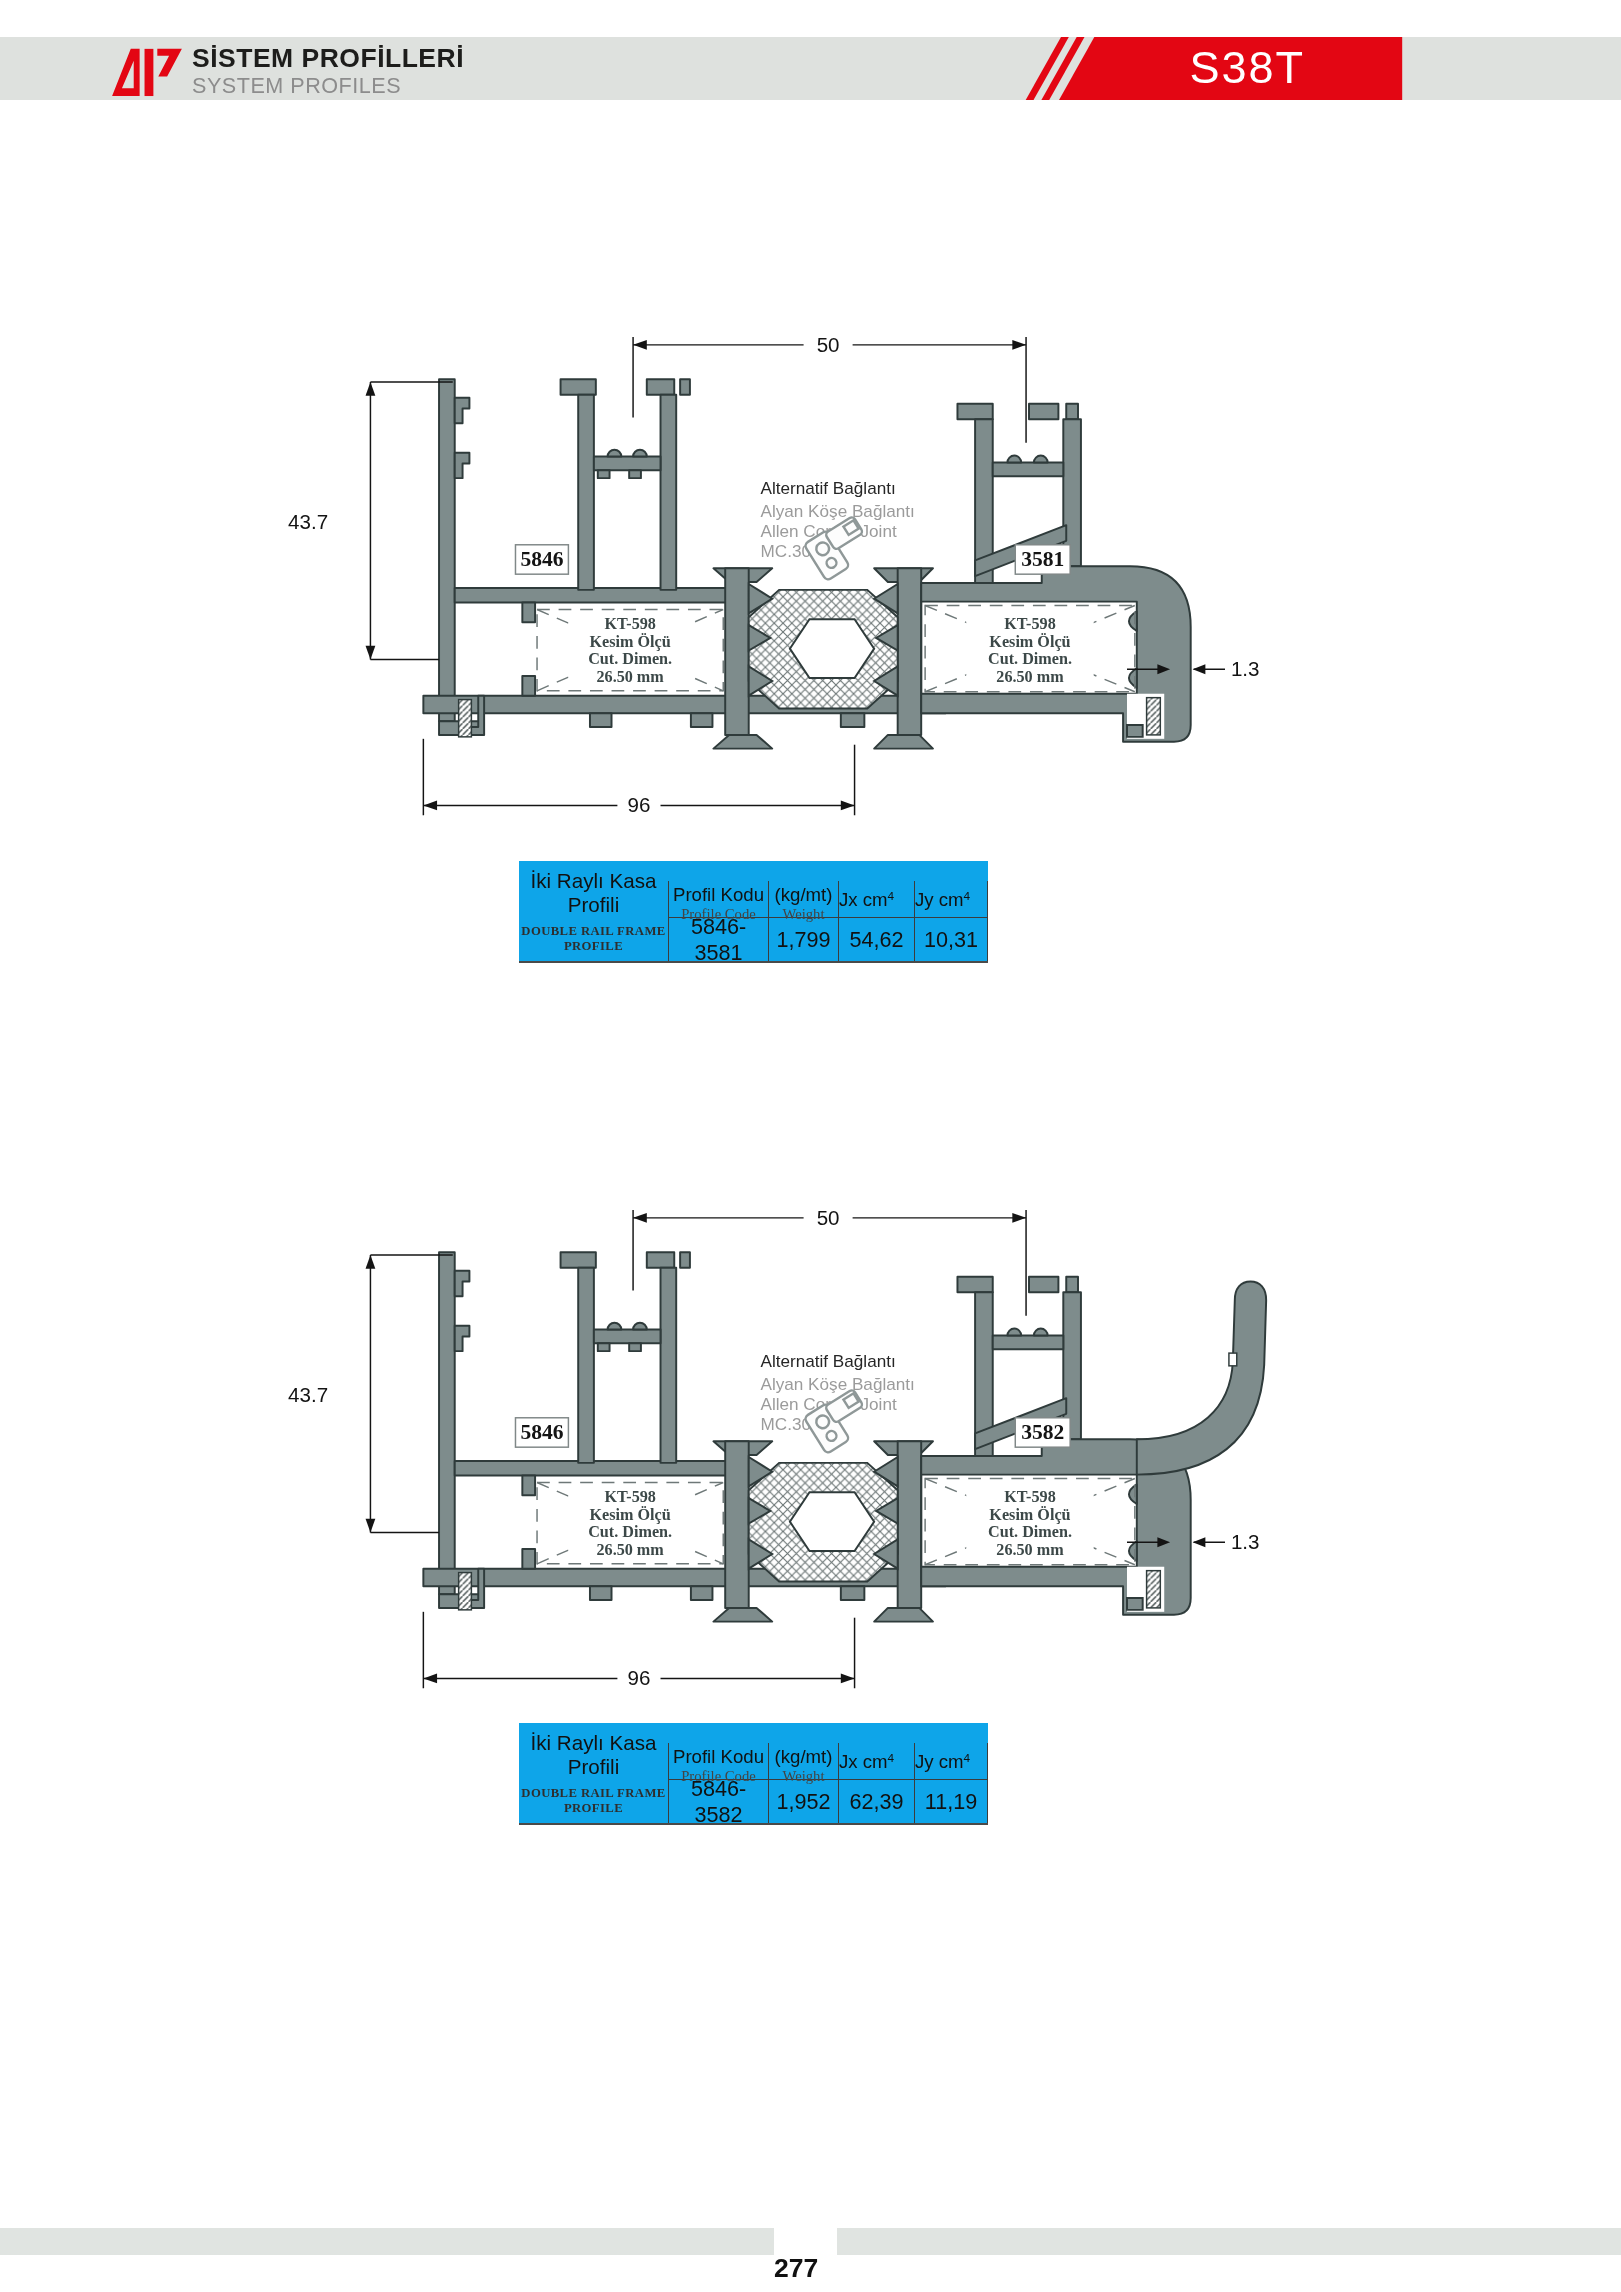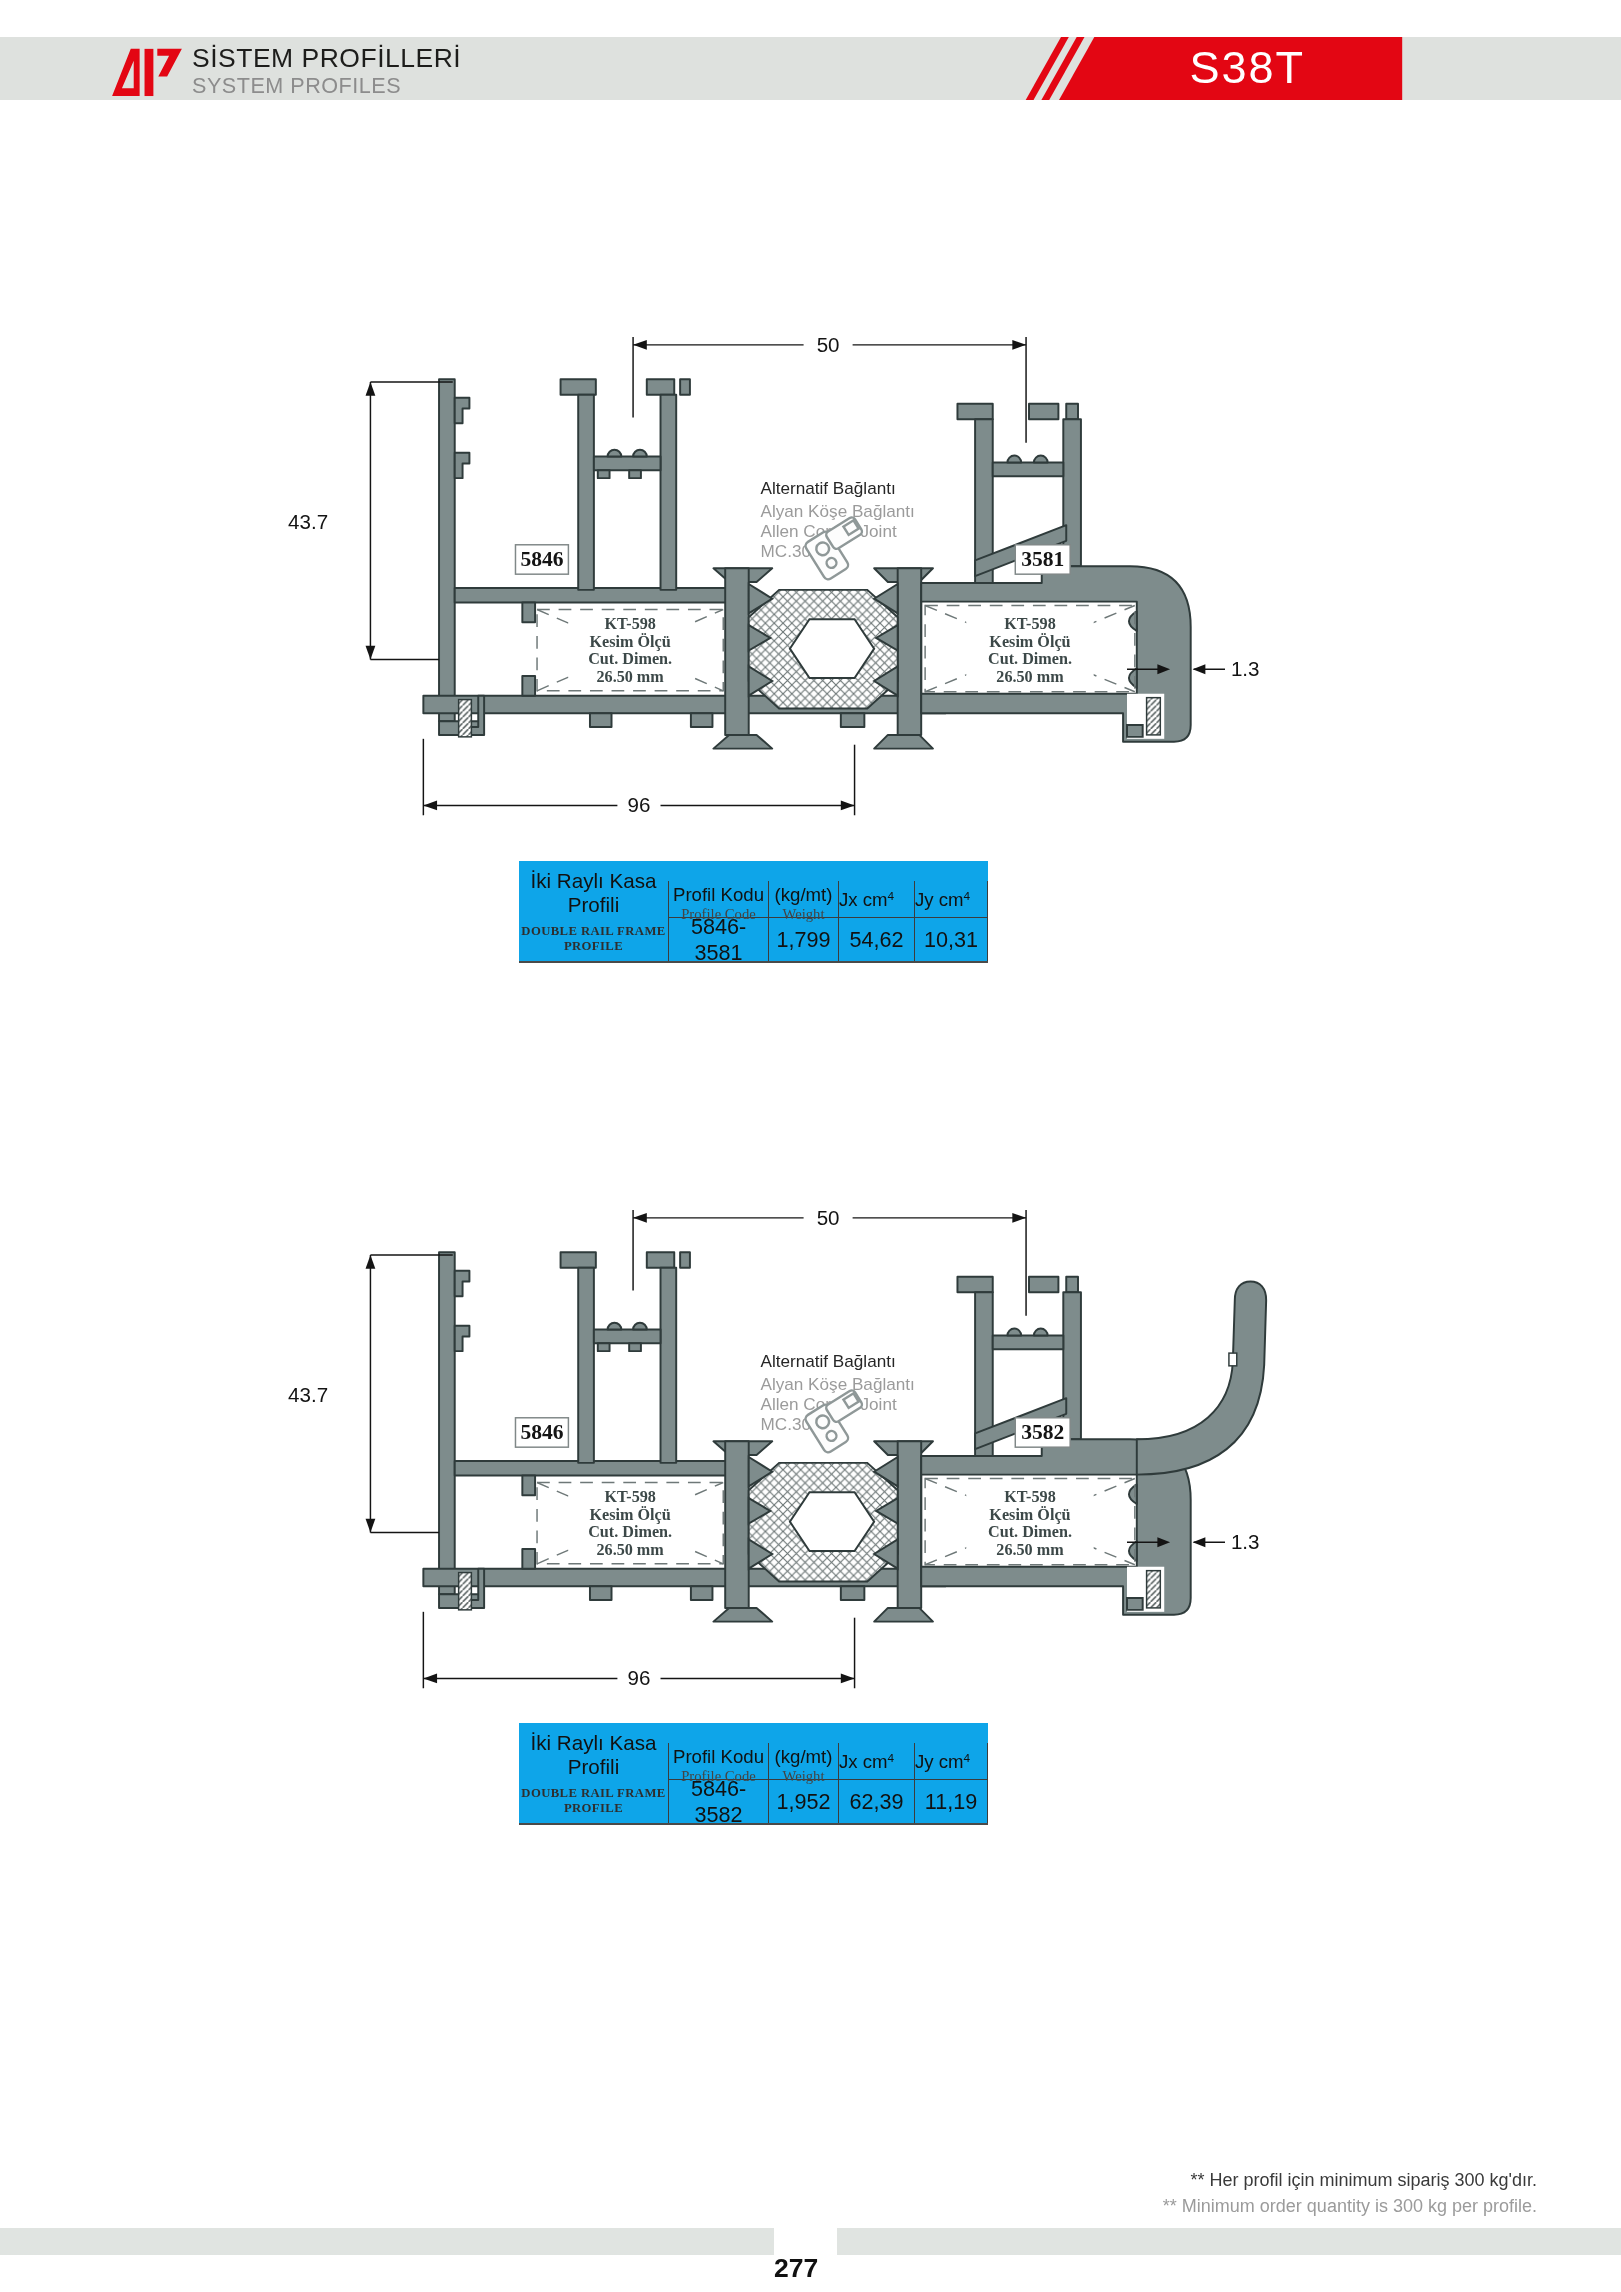--- a/index.html
+++ b/index.html
@@ -1,21 +1,21 @@
 <!DOCTYPE html>
 <html><head>
 <meta charset="utf-8">
 <style>
   html,body{margin:0;padding:0;background:#fff;}
   .page{position:relative;width:1621px;height:2293px;background:#fff;overflow:hidden;
         font-family:"Liberation Sans",sans-serif;}
   
   .hband{position:absolute;left:0;top:37px;width:1621px;height:63px;background:#dee1de;}
   .logo{position:absolute;left:110px;top:41px;}
-  .htitle1{position:absolute;left:192px;top:43px;font-size:26.5px;font-weight:normal;color:#1d1d1b;letter-spacing:0.5px;}
+  .htitle1{position:absolute;left:192px;top:43px;font-size:26.5px;font-weight:bold;color:#1d1d1b;letter-spacing:0.5px;}
   .htitle2{position:absolute;left:192px;top:73px;font-size:21.6px;color:#8c8c8c;letter-spacing:0.5px;}
   .modelbar{position:absolute;left:1010px;top:37px;}
   
   .draw{position:absolute;left:245px;width:1078px;height:647px;}
   .dim{font-family:"Liberation Sans",sans-serif;font-size:21px;fill:#141414;}
   .plabel{font-family:"Liberation Serif",serif;font-weight:600;font-size:22px;fill:#141414;}
   .kt{font-family:"Liberation Serif",serif;font-weight:600;font-size:16.5px;fill:#3c4848;}
   .ann1{font-family:"Liberation Sans",sans-serif;font-size:17.5px;fill:#262626;}
   .ann2{font-family:"Liberation Sans",sans-serif;font-size:17.5px;fill:#9b9b9b;}
   
@@ -423,22 +423,18 @@
     </div>
     <div class="col last" style="width:72px">
       <div class="hd one">
           <span class="h1">Jy cm</span>
           <span class="hsup">4</span>
         </div>
       <div class="val">11,19</div>
     </div>
   </div>
 
-  <div class="fnotes">
-    <div class="fn1">** Her profil için minimum sipariş 300 kg'dır.</div>
-    <div class="fn2">** Minimum order quantity is 300 kg per profile.</div>
-  </div>
   <div class="bband"></div>
   <div class="pagepatch"></div>
   <div class="pagenum">277</div>
 
 </div>
 
 
 </body></html>

